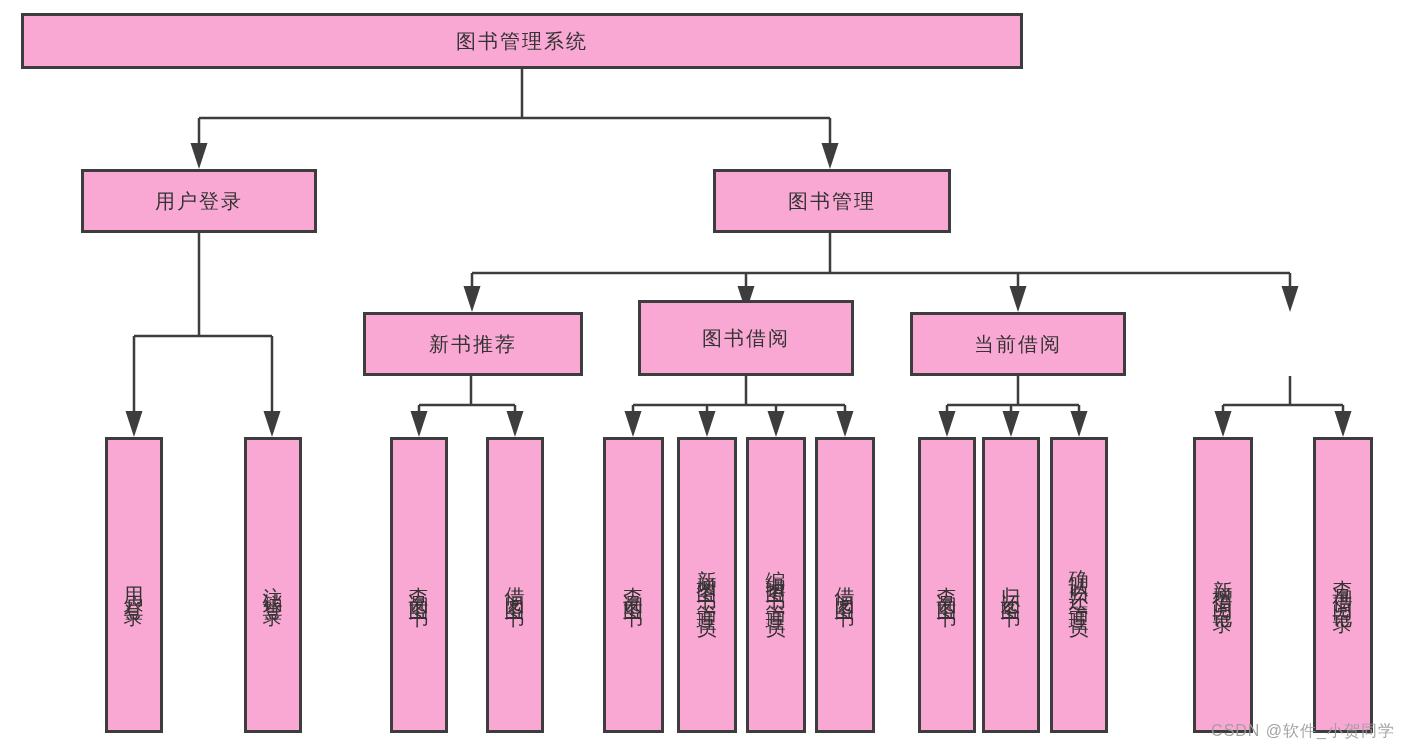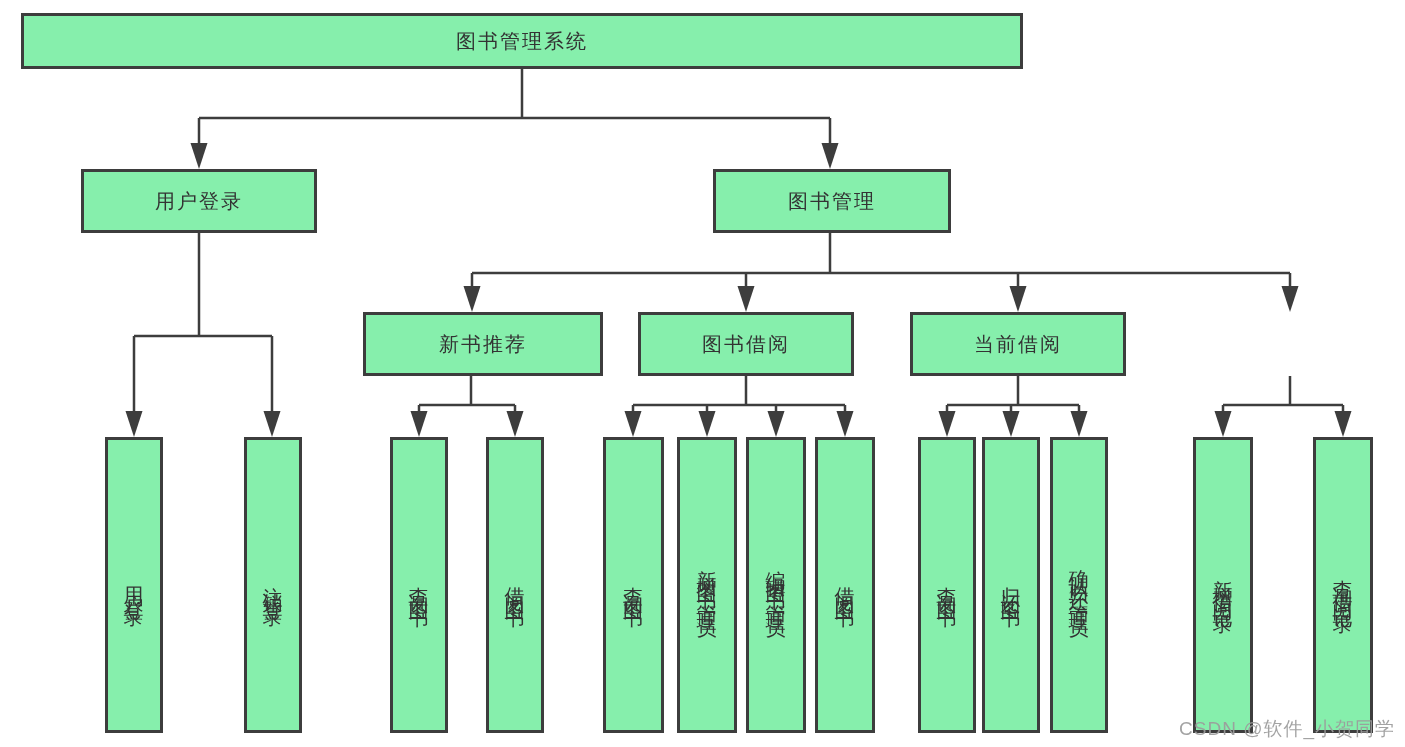--- a/index.html
+++ b/index.html
@@ -2,34 +2,34 @@
 <html><head>
 <meta charset="utf-8">
 <style>
   html,body{margin:0;padding:0;background:#fff;}
   .canvas{
     position:relative;width:1405px;height:747px;background:#ffffff;overflow:hidden;
     font-family:"Liberation Sans","DejaVu Sans",sans-serif;color:#333333;
   }
   .lines{position:absolute;left:0;top:0;width:1405px;height:747px;z-index:1;}
   .box{
-    position:absolute;box-sizing:border-box;background:#86efac;
+    position:absolute;box-sizing:border-box;background:#f9a8d4;
     border:3px solid #3d3d3d;z-index:2;
     display:flex;align-items:center;justify-content:center;
   }
   .hbox span{
     font-size:20px;letter-spacing:2px;color:#333333;white-space:nowrap;
   }
   .vbox span{
     writing-mode:vertical-rl;text-orientation:mixed;
     font-size:20px;letter-spacing:7px;color:#333333;line-height:1;
   }
   .watermark{
     position:absolute;right:10px;bottom:5px;z-index:5;
-    font-size:19px;letter-spacing:1px;color:#9c9c9c;opacity:0.92;white-space:nowrap;
+    font-size:16px;letter-spacing:1px;color:#9c9c9c;opacity:0.92;white-space:nowrap;
   }
 </style>
 </head>
 <body>
 
 <div class="canvas">
 
   <svg class="lines" width="1405" height="747" viewBox="0 0 1405 747" xmlns="http://www.w3.org/2000/svg">
 
     <path fill="none" stroke="#3d3d3d" stroke-width="2.5" d="
@@ -70,24 +70,24 @@
     <span>图书管理系统</span>
   </div>
 
   <div class="box hbox" style="left:81px;top:169px;width:236px;height:64px">
     <span>用户登录</span>
   </div>
   <div class="box hbox" style="left:713px;top:169px;width:238px;height:64px">
     <span>图书管理</span>
   </div>
 
-  <div class="box hbox" style="left:363px;top:312px;width:240px;height:64px">
+  <div class="box hbox" style="left:363px;top:312px;width:220px;height:64px">
     <span>新书推荐</span>
   </div>
-  <div class="box hbox" style="left:638px;top:312px;width:216px;height:64px">
+  <div class="box hbox" style="left:638px;top:300px;width:216px;height:76px">
     <span>图书借阅</span>
   </div>
   <div class="box hbox" style="left:910px;top:312px;width:216px;height:64px">
     <span>当前借阅</span>
   </div>
 
   <div class="box vbox" style="left:105px;top:437px;width:58px;height:296px">
     <span>用户登录</span>
   </div>
   <div class="box vbox" style="left:244px;top:437px;width:58px;height:296px">

